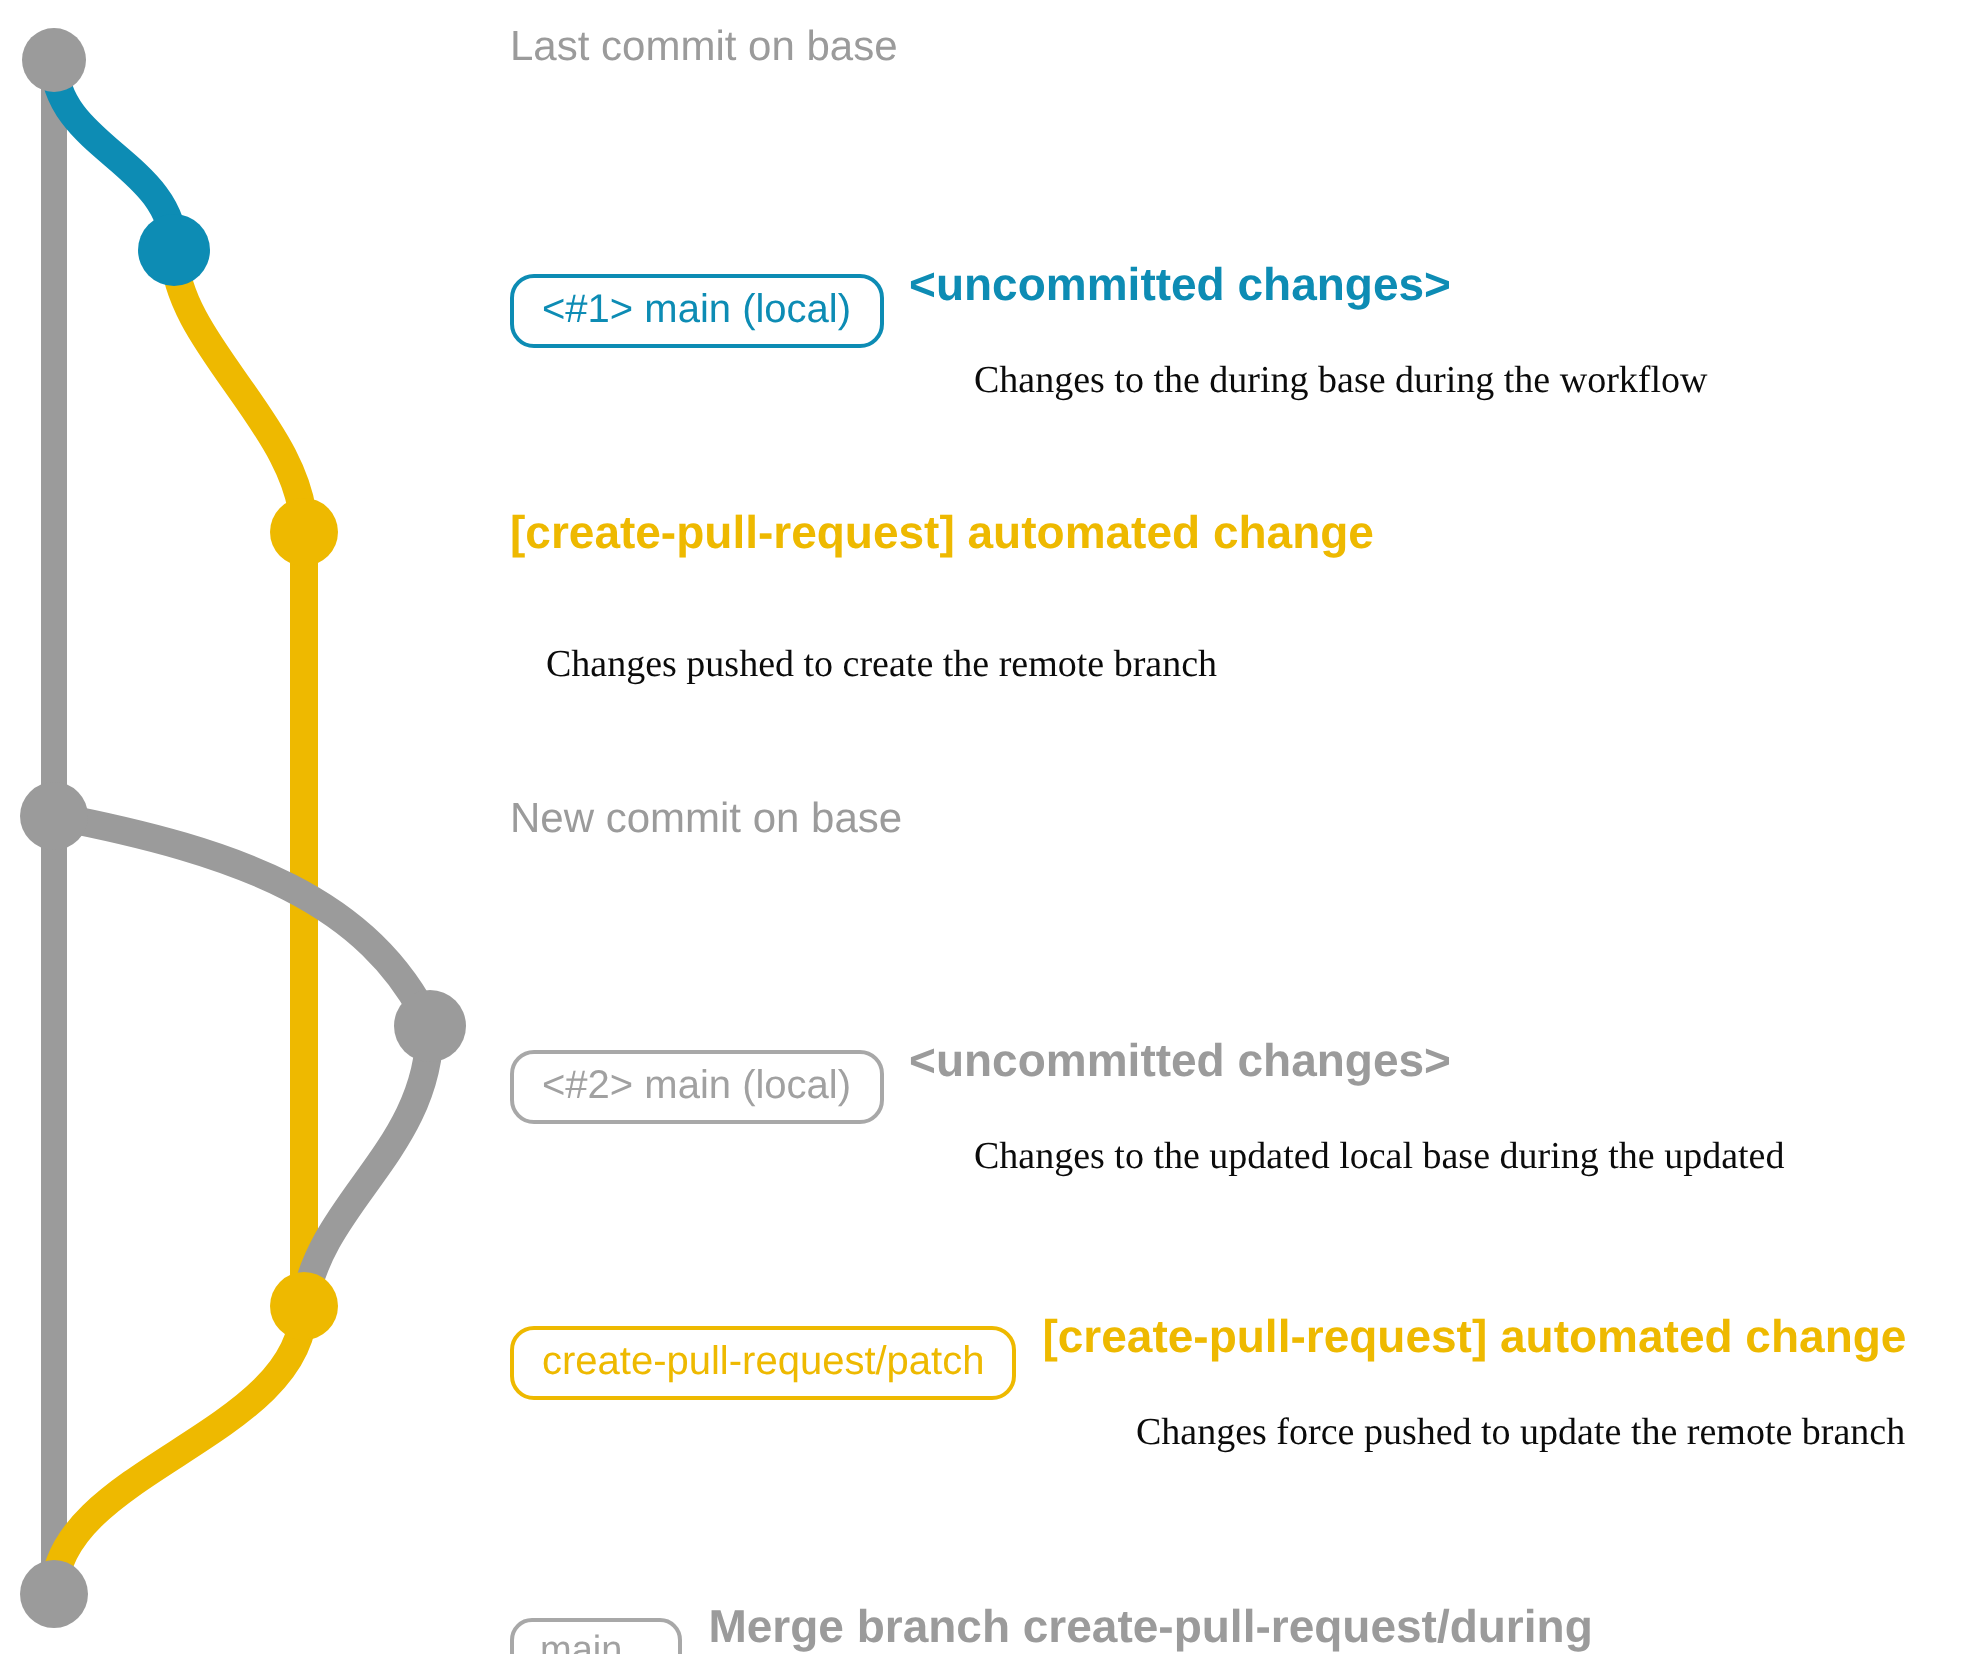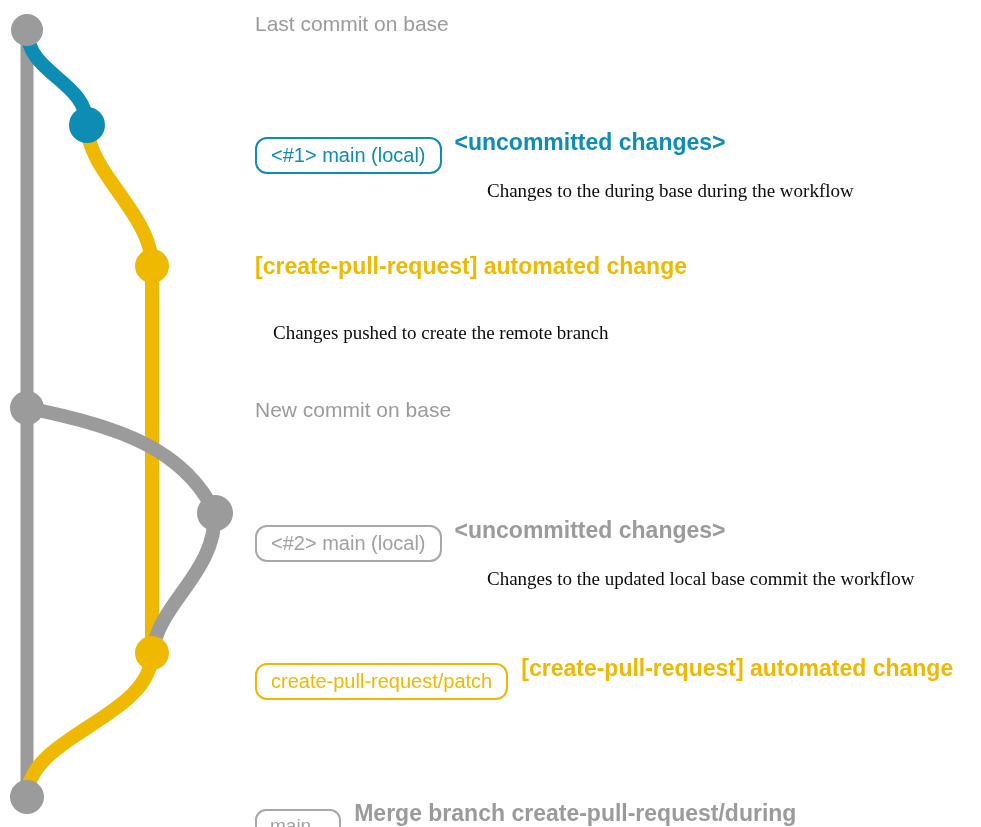--- a/index.html
+++ b/index.html
@@ -152,27 +152,28 @@
     <div class="row" style="top: 398px;">
       <div class="row-line">
         <span class="plain-head">New commit on base</span>
       </div>
     </div>
     <div class="row" style="top: 498px;">
       <div class="row-line">
         <span class="pill gray">&lt;#2&gt; main (local)</span>
         <span class="subject gray">&lt;uncommitted changes&gt;</span>
       </div>
-      <div class="body-text" style="margin-left: 232px;">Changes to the updated local base commit the workflow</div>
+      <div class="body-text" style="margin-left: 232px;">Changes to the updated local base during the updated</div>
     </div>
     <div class="row" style="top: 636px;">
       <div class="row-line">
         <span class="pill yellow">create-pull-request/patch</span>
         <span class="subject yellow">[create-pull-request] automated change</span>
       </div>
+      <div class="body-text" style="margin-left: 313px;">Changes force pushed to update the remote branch</div>
     </div>
     <div class="row" style="top: 782px;">
       <div class="row-line">
         <span class="pill gray small">main</span>
         <span class="subject gray">Merge branch create-pull-request/during</span>
       </div>
     </div>
   </div>
 
 </body></html>

